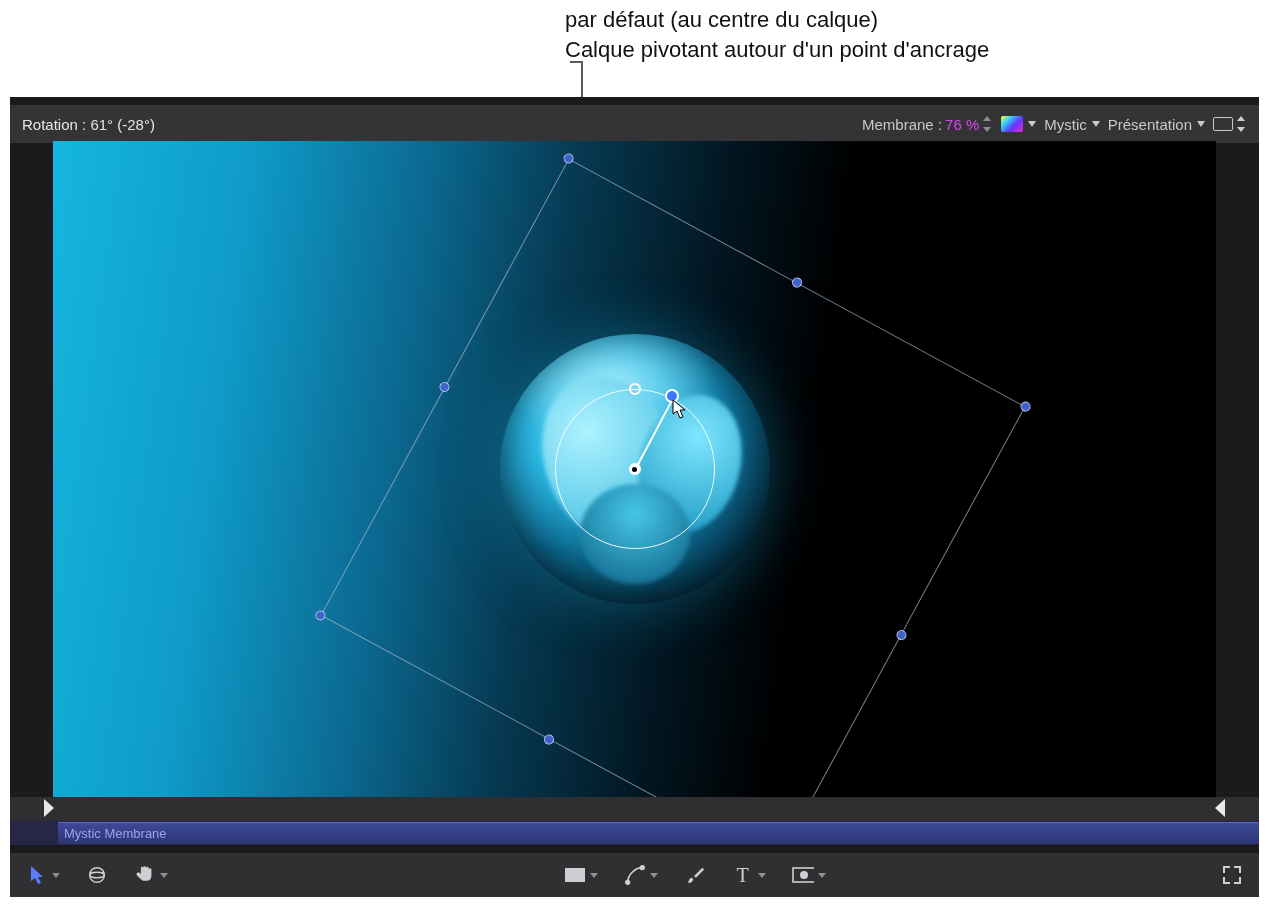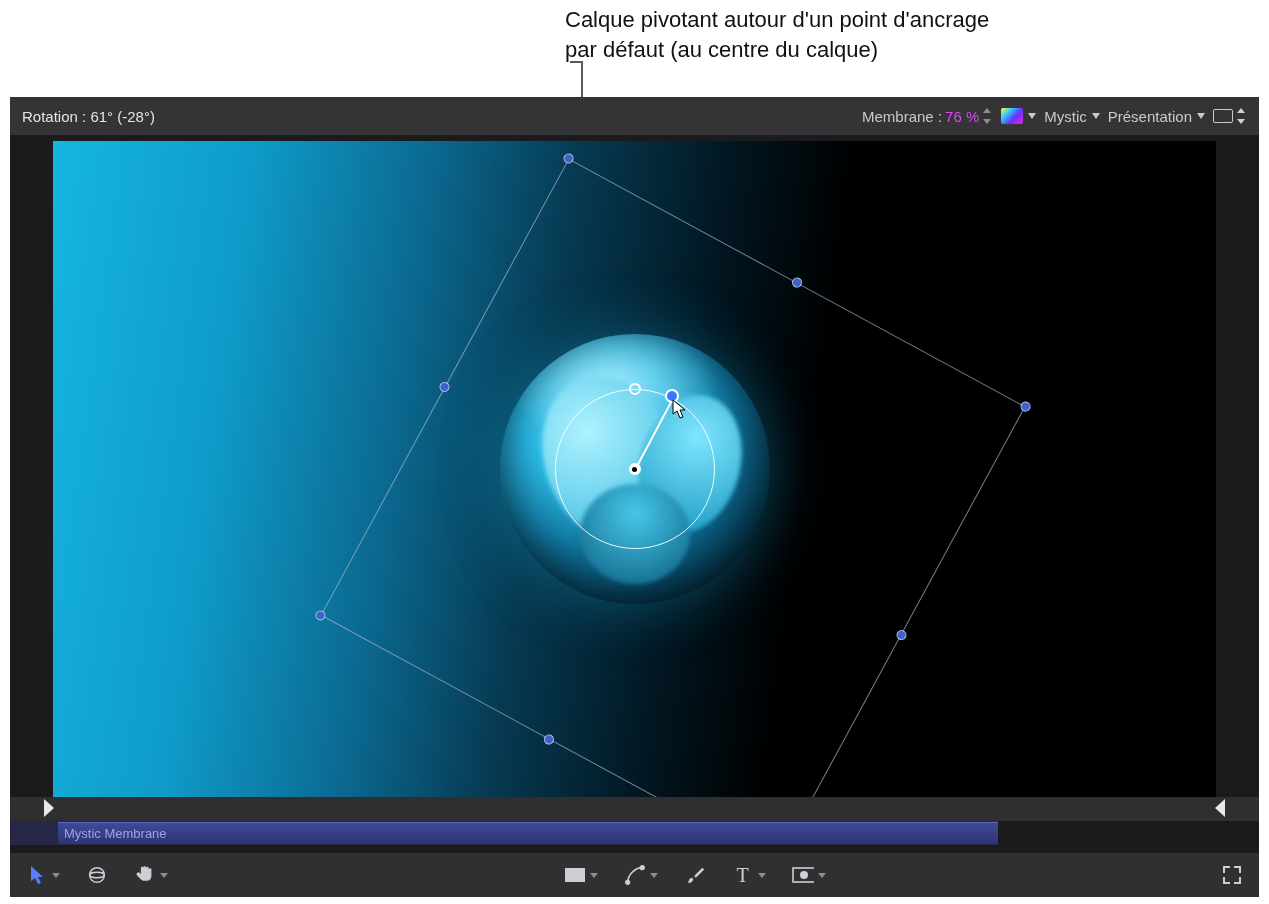--- a/index.html
+++ b/index.html
@@ -23,21 +23,21 @@
   background:#595959;
 }
 .panel {
   position:absolute; left:10px; top:97px; width:1249px; height:800px;
   background:#1b1b1d; overflow:hidden;
 }
 .topbar {
   width:100%; height:38px; background:#343436;
   display:flex; align-items:center;
   font-size:15px; color:#e4e4e6;
-  padding:0 12px; gap:8px;
+  padding:0 12px; gap:8px;margin-top:8px;
 }
 .topbar .status { flex:0 0 auto; }
 .topbar .spacer { flex:1; }
 .topbar .ctl { color:#c9c9cc; cursor:pointer; display:flex; align-items:center; gap:3px; }
 .topbar .dim { color:#d946ef; }
 .stepper { position:relative; width:11px; height:16px; }
 .stepper::before,.stepper::after{content:'';position:absolute;left:1px;border-left:4px solid transparent;border-right:4px solid transparent;}
 .stepper::before{top:0;border-bottom:5px solid #8e8e90;}
 .stepper::after{bottom:0;border-top:5px solid #8e8e90;}
 .stepperw::before{border-bottom-color:#cfcfd3;} .stepperw::after{border-top-color:#cfcfd3;}
@@ -82,38 +82,38 @@
 .anchor::after{content:'';position:absolute;inset:3.5px;border-radius:50%;background:#000;}
 .rot-line{position:absolute;left:50%;top:50%;width:78px;height:2px;background:#fff;transform-origin:0 50%;transform:rotate(-62deg);}
 .rot-start{position:absolute;left:50%;top:50%;width:12px;height:12px;margin:-86px 0 0 -6px;border:2px solid #fff;border-radius:50%;}
 .rot-handle{position:absolute;left:50%;top:50%;width:14px;height:14px;margin:-80px 0 0 30px;border-radius:50%;background:#3a77ff;border:2px solid #fff;}
 .cursor-arrow{position:absolute;left:50%;top:50%;margin:-70px 0 0 37px; color:#fff; font-size:20px; text-shadow:0 0 2px #000;}
 
 .ruler{position:absolute;left:0;top:700px;width:1249px;height:24px;background:#2f2f31;}
 .rmark{position:absolute;top:0;color:#cfcfd3;}
 .rmark.l{left:32px;} .rmark.r{right:32px;}
 .rmark svg{display:block;}
-.miniTl{position:absolute;left:0;top:724px;width:988px;height:24px;background:#262646;display:flex;align-items:center;padding-left:48px;}
+.miniTl{position:absolute;left:0;top:724px;width:1249px;height:24px;background:#262646;display:flex;align-items:center;padding-left:48px;}
 .miniTl .bar{flex:1;height:22px;background:linear-gradient(#3e4a9b,#2d3572);border-top:1px solid #5a67c4;}
 .miniTl .label{position:absolute;left:54px;color:#9aa3e8;font-size:13px;}
 
 .tools{position:absolute;left:0;bottom:0;width:1249px;height:44px;background:#303032;display:flex;align-items:center;padding:0 16px;gap:26px;color:#cfcfd3;}
 .tools .grp{display:flex;align-items:center;gap:4px;cursor:pointer;}
 .tools .sep{flex:1;}
 .chevs{width:0;height:0;border-left:4px solid transparent;border-right:4px solid transparent;border-top:5px solid #8e8e90;}
 .ptr{color:#5a7dff;font-size:19px;}
 .icon{width:22px;height:22px;display:flex;align-items:center;justify-content:center;}
 .expand{color:#cfcfd3;}
 </style>
 </head>
 <body>
 
 <div class="callout">
+  <div>par défaut (au centre du calque)</div>
   <div>Calque pivotant autour d'un point d'ancrage</div>
-  <div>par défaut (au centre du calque)</div>
 </div>
 <div class="leader"></div>
 
 <div class="panel">
 
   <div class="topbar">
     <div class="status">
       <span>Rotation</span>
       <span> : </span>
       <span>61°</span>

